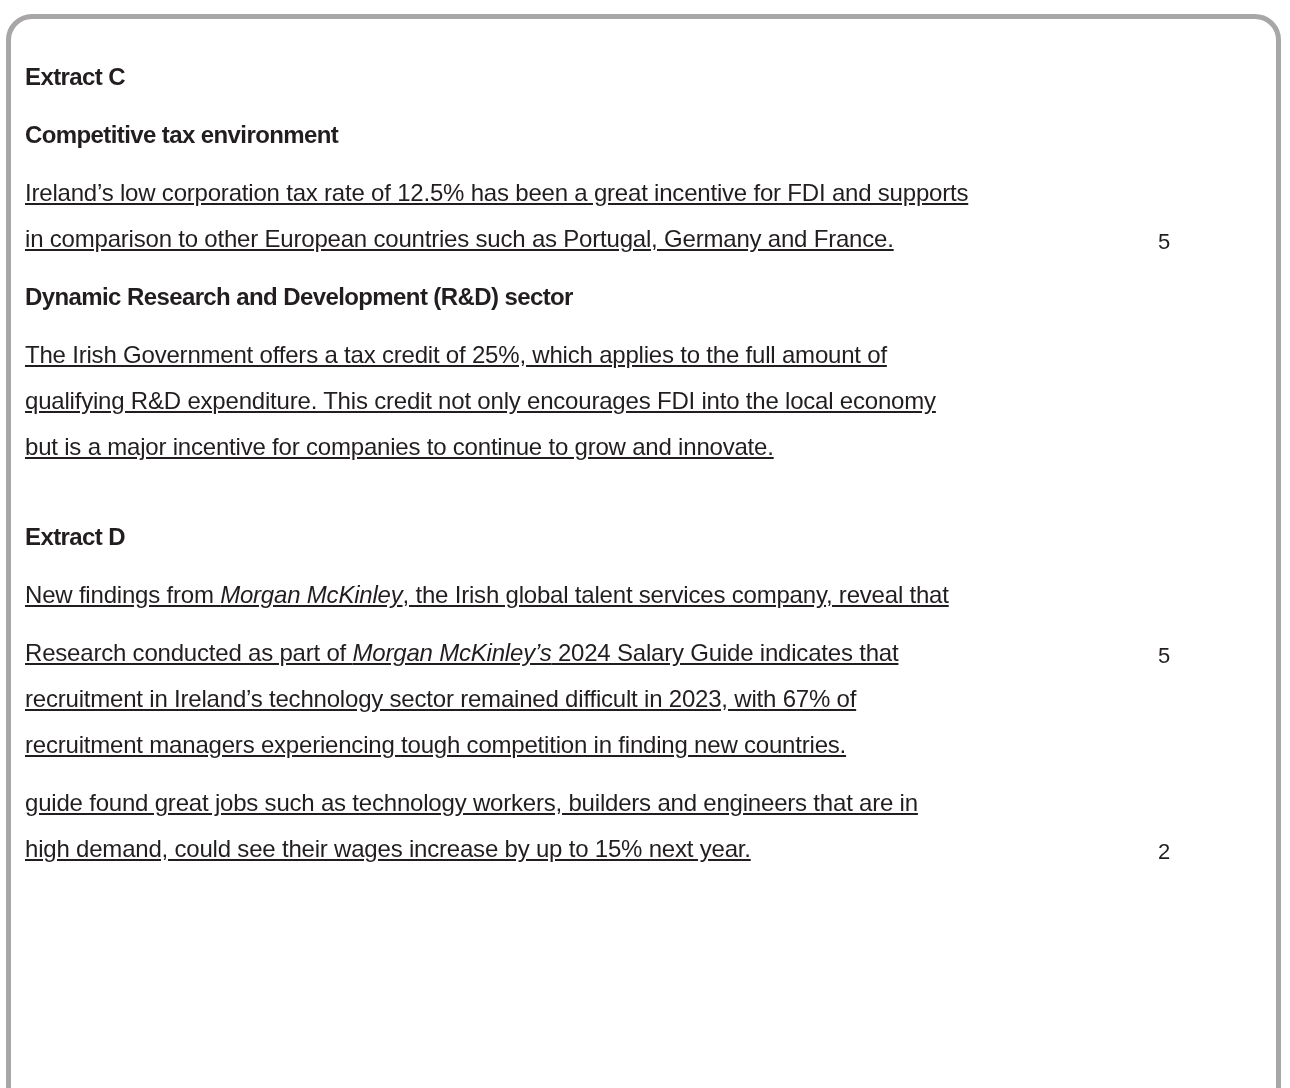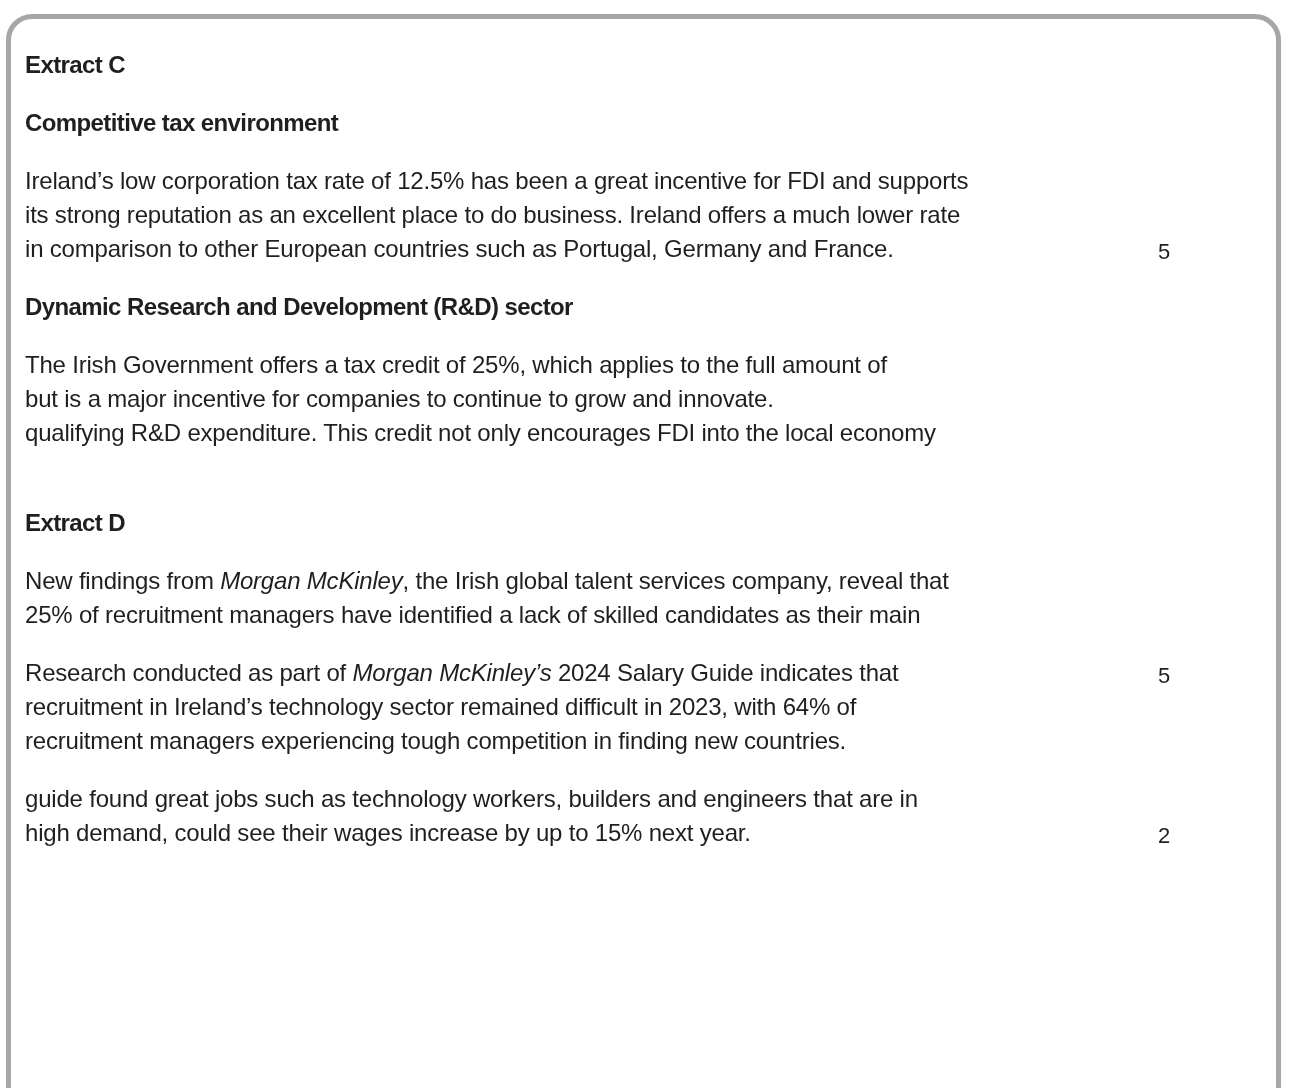--- a/index.html
+++ b/index.html
@@ -32,26 +32,27 @@
   }
   .gap-top {
     margin-top: 56px;        
   }
   .line {
     position: relative;
     line-height: 34px;
     font-size: 24px;
     letter-spacing: -0.2px;
     white-space: nowrap;
+    margin-top: 12px;
   }
   .bold .line, .line.bold {
     font-weight: 700;
     letter-spacing: -0.6px;
   }
-  .seg { display: inline; }
+  .seg { display: inline; text-decoration: underline; }
   .italic { font-style: italic; }
   .num {
     position: absolute;
     left: 1133px;
     top: 3px;
     font-size: 22px;
     font-weight: 400;
     font-style: normal;
     letter-spacing: 0;
     color: #221e1f;
@@ -69,65 +70,59 @@
 
   <div class="block bold">
     <div class="line bold">Competitive tax environment</div>
   </div>
 
   <div class="block">
     <div class="line">
       <span class="seg">Ireland’s low corporation tax rate of 12.5% has been a great incentive for FDI and supports</span>
     </div>
     <div class="line">
-      <span class="seg">its strong reputation as an excellent place to do business. Ireland offers a much lower rate</span>
-    </div>
-    <div class="line">
       <span class="seg">in comparison to other European countries such as Portugal, Germany and France.</span>
       <span class="num">5</span>
     </div>
   </div>
 
   <div class="block bold">
     <div class="line bold">Dynamic Research and Development (R&amp;D) sector</div>
   </div>
 
   <div class="block">
     <div class="line">
       <span class="seg">The Irish Government offers a tax credit of 25%, which applies to the full amount of</span>
     </div>
     <div class="line">
-      <span class="seg">but is a major incentive for companies to continue to grow and innovate.</span>
+      <span class="seg">qualifying R&amp;D expenditure. This credit not only encourages FDI into the local economy</span>
     </div>
     <div class="line">
-      <span class="seg">qualifying R&amp;D expenditure. This credit not only encourages FDI into the local economy</span>
+      <span class="seg">but is a major incentive for companies to continue to grow and innovate.</span>
     </div>
   </div>
 
   <div class="block bold gap-top">
     <div class="line bold">Extract D</div>
   </div>
 
 
   <div class="block">
     <div class="line">
       <span class="seg">New findings from </span><span class="seg italic">Morgan McKinley</span><span class="seg">, the Irish global talent services company, reveal that</span>
     </div>
-    <div class="line">
-      <span class="seg">25% of recruitment managers have identified a lack of skilled candidates as their main</span>
-    </div>
   </div>
 
   <div class="block">
     <div class="line">
       <span class="seg">Research conducted as part of </span><span class="seg italic">Morgan McKinley’s</span><span class="seg"> 2024 Salary Guide indicates that</span>
       <span class="num">5</span>
     </div>
     <div class="line">
-      <span class="seg">recruitment in Ireland’s technology sector remained difficult in 2023, with 64% of</span>
+      <span class="seg">recruitment in Ireland’s technology sector remained difficult in 2023, with 67% of</span>
     </div>
     <div class="line">
       <span class="seg">recruitment managers experiencing tough competition in finding new countries.</span>
     </div>
   </div>
 
   <div class="block">
     <div class="line">
       <span class="seg">guide found great jobs such as technology workers, builders and engineers that are in</span>
     </div>

